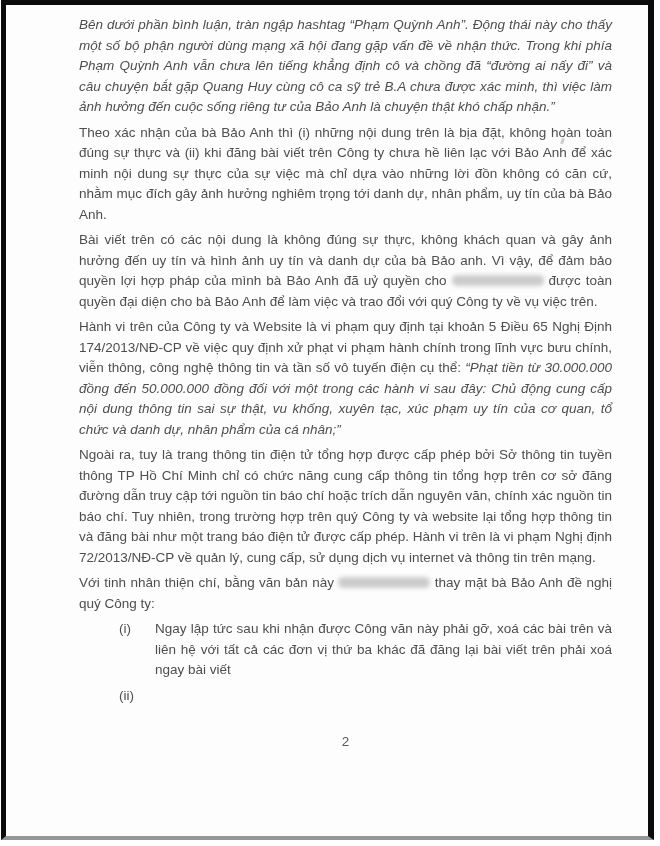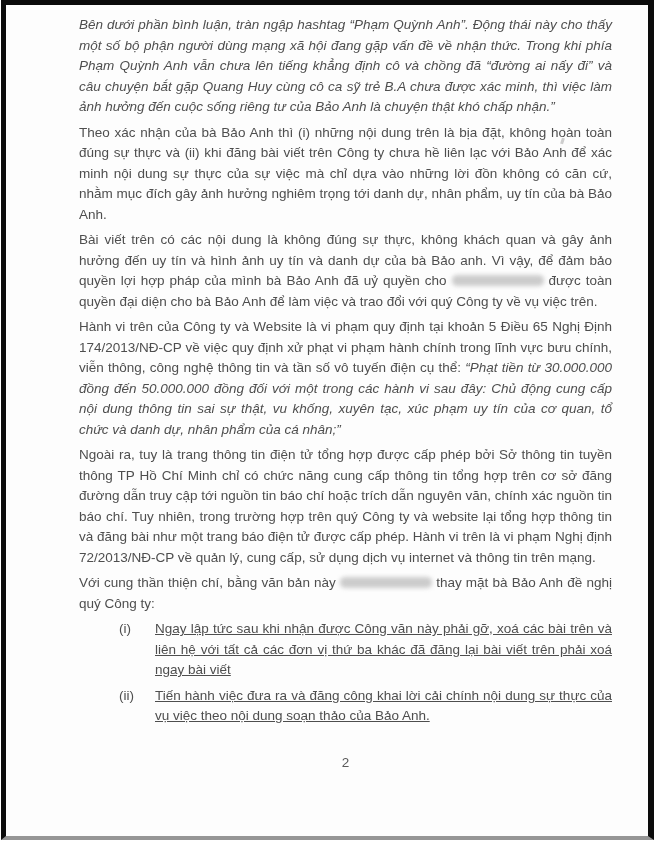--- a/index.html
+++ b/index.html
@@ -42,21 +42,20 @@
     display: flex;
     margin: 0 0 5px 0;
   }
   .li .marker {
     flex: 0 0 36px;
     margin-left: 40px;
   }
   .li .li-text {
     flex: 1;
     text-align: justify;
-    text-decoration: underline;
   }
   .redacted {
     display: inline-block;
     width: 92px;
     height: 11px;
     background: var(--redaction, #cccccc);
     border-radius: 5px;
     filter: blur(2px);
     vertical-align: -1px;
   }
@@ -82,26 +81,25 @@
 <body>
 
 <div class="photo-frame">
   <div class="page">
     <div>
         <p class="para"><span class="it">Bên dưới phần bình luận, tràn ngập hashtag “Phạm Quỳnh Anh”. Động thái này cho thấy một số bộ phận người dùng mạng xã hội đang gặp vấn đề về nhận thức. Trong khi phía Phạm Quỳnh Anh vẫn chưa lên tiếng khẳng định cô và chồng đã “đường ai nấy đi” và câu chuyện bắt gặp Quang Huy cùng cô ca sỹ trẻ B.A chưa được xác minh, thì việc làm ảnh hưởng đến cuộc sống riêng tư của Bảo Anh là chuyện thật khó chấp nhận.”</span></p>
         <p class="para"><span>Theo xác nhận của bà Bảo Anh thì (i) những nội dung trên là bịa đặt, không hoàn toàn đúng sự thực và (ii) khi đăng bài viết trên Công ty chưa hề liên lạc với Bảo Anh để xác minh nội dung sự thực của sự việc mà chỉ dựa vào những lời đồn không có căn cứ, nhằm mục đích gây ảnh hưởng nghiêm trọng tới danh dự, nhân phẩm, uy tín của bà Bảo Anh.</span></p>
         <p class="para"><span>Bài viết trên có các nội dung là không đúng sự thực, không khách quan và gây ảnh hưởng đến uy tín và hình ảnh uy tín và danh dự của bà Bảo anh. Vì vậy, để đảm bảo quyền lợi hợp pháp của mình bà Bảo Anh đã uỷ quyền cho </span><span class="redacted"></span><span> được toàn quyền đại diện cho bà Bảo Anh để làm việc và trao đổi với quý Công ty về vụ việc trên.</span></p>
         <p class="para"><span>Hành vi trên của Công ty và Website là vi phạm quy định tại khoản 5 Điều 65 Nghị Định 174/2013/NĐ-CP về việc quy định xử phạt vi phạm hành chính trong lĩnh vực bưu chính, viễn thông, công nghệ thông tin và tần số vô tuyến điện cụ thể: </span><span class="it">“Phạt tiền từ 30.000.000 đồng đến 50.000.000 đồng đối với một trong các hành vi sau đây: Chủ động cung cấp nội dung thông tin sai sự thật, vu khống, xuyên tạc, xúc phạm uy tín của cơ quan, tổ chức và danh dự, nhân phẩm của cá nhân;”</span></p>
         <p class="para"><span>Ngoài ra, tuy là trang thông tin điện tử tổng hợp được cấp phép bởi Sở thông tin tuyền thông TP Hồ Chí Minh chỉ có chức năng cung cấp thông tin tổng hợp trên cơ sở đăng đường dẫn truy cập tới nguồn tin báo chí hoặc trích dẫn nguyên văn, chính xác nguồn tin báo chí. Tuy nhiên, trong trường hợp trên quý Công ty và website lại tổng hợp thông tin và đăng bài như một trang báo điện tử được cấp phép. Hành vi trên là vi phạm Nghị định 72/2013/NĐ-CP về quản lý, cung cấp, sử dụng dịch vụ internet và thông tin trên mạng.</span></p>
-        <p class="para"><span>Với cung thần thiện chí, bằng văn bản này </span><span class="redacted"></span><span> thay mặt bà Bảo Anh đề nghị quý Công ty:</span></p>
+        <p class="para"><span>Với tinh nhân thiện chí, bằng văn bản này </span><span class="redacted"></span><span> thay mặt bà Bảo Anh đề nghị quý Công ty:</span></p>
         <p class="li">
           <span class="marker">(i)</span>
           <span class="li-text"><span>Ngay lập tức sau khi nhận được Công văn này phải gỡ, xoá các bài trên và liên hệ với tất cả các đơn vị thứ ba khác đã đăng lại bài viết trên phải xoá ngay bài viết</span></span>
         </p>
         <p class="li">
           <span class="marker">(ii)</span>
-          <span class="li-text"><span>Tiến hành việc đưa ra và đăng công khai lời cải chính nội dung sự thực của vụ việc theo nội dung soạn thảo của Bảo Anh.</span></span>
         </p>
       </div>
     <div class="page-number">2</div>
     <div class="artifact artifact-1"></div>
   </div>
 </div>
 
 </body></html>

